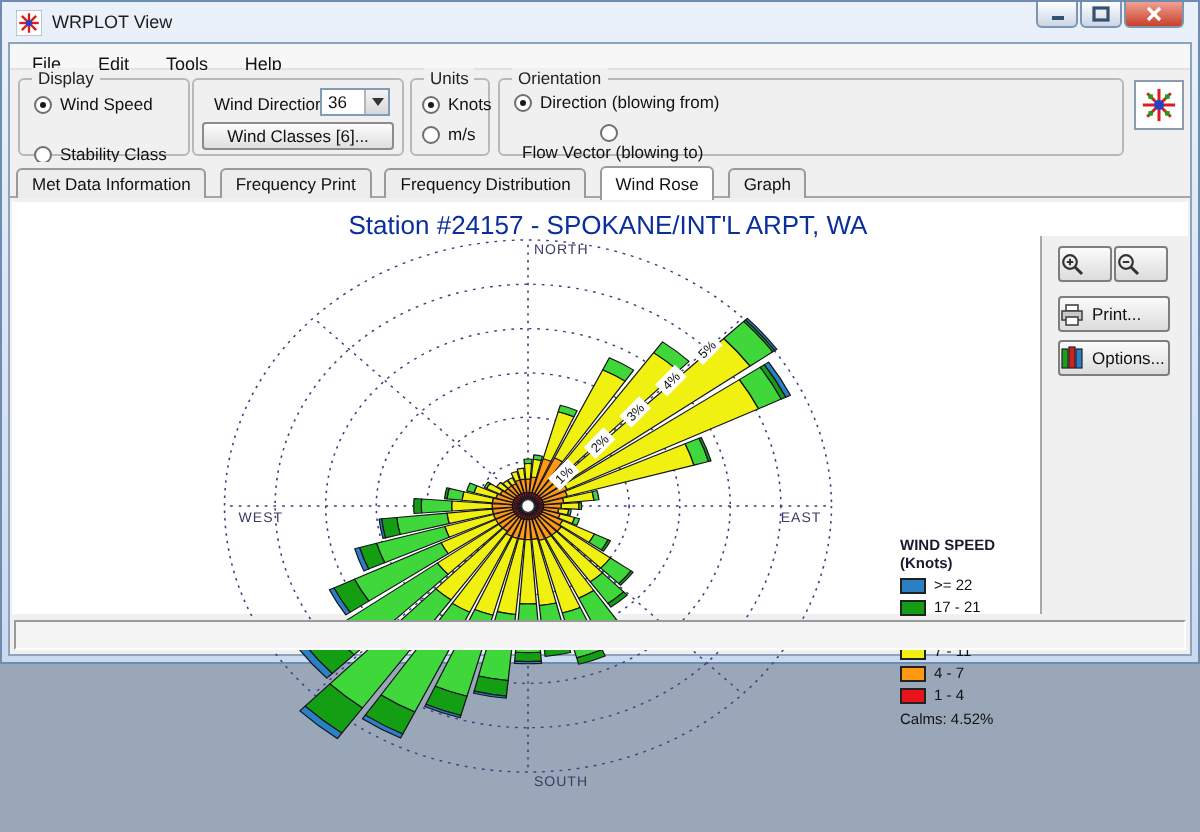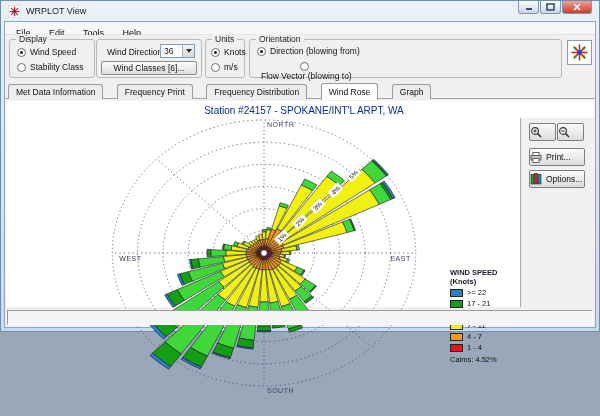--- a/index.html
+++ b/index.html
@@ -31,25 +31,25 @@
   .combo-value{flex:1;font-size:8.5px;padding:1px 0 0 3px;color:#111;}
   .combo-arrow{width:12px;background:linear-gradient(#F4F4F4,#D8D8D8);border-left:1px solid #B5B5B5;display:flex;align-items:center;justify-content:center;}
   .tri{width:0;height:0;border-left:3px solid transparent;border-right:3px solid transparent;border-top:4px solid #333;}
   .pushbtn{position:absolute;left:4px;right:4px;top:21px;height:14px;border:1px solid #8B8B8B;border-radius:2px;
     background:linear-gradient(#FCFCFC,#DFDFDF);font-size:8.5px;color:#111;font-family:"Liberation Sans",sans-serif;cursor:pointer;}
   .rosebtn{position:absolute;left:562px;top:5px;width:25px;height:25px;border:1px solid #8A9BAD;background:#fff;
     display:flex;align-items:center;justify-content:center;cursor:pointer;}
   
   .tabs{height:18px;background:#F0F0F0;padding-left:3px;border-bottom:1px solid #A5A5A5;position:relative;}
   .tab{display:inline-block;height:15px;line-height:15px;margin-top:3px;padding:0 7px;font-size:8.5px;color:#111;
-    border:1px solid #9A9A9A;border-bottom:none;border-radius:3px 3px 0 0;background:#EDEDED;margin-right:9px;cursor:pointer;position:relative;}
+    border:1px solid #9A9A9A;border-bottom:none;border-radius:3px 3px 0 0;background:#EDEDED;margin-right:2px;cursor:pointer;position:relative;}
   .tab.on{background:#FFFFFF;height:17px;line-height:16px;margin-top:1px;z-index:2;margin-bottom:-1px;}
   
   .client{position:absolute;top:79px;left:1px;right:1px;bottom:20px;background:#FFFFFF;}
-  .station-title{height:17px;text-align:center;font-size:10px;color:#0A2E9C;padding-top:4px;background:#fff;margin-left:8px;}
+  .station-title{height:17px;text-align:center;font-size:13px;color:#0A2E9C;padding-top:4px;background:#fff;margin-left:8px;}
   .plotsvg{position:absolute;left:0;top:17px;}
   
   .legend{position:absolute;left:444px;top:168px;width:66px;}
   .lg-title{font-size:7.5px;font-weight:bold;color:#1A1A2E;line-height:8.5px;}
   .lg-row{display:flex;align-items:center;margin-top:2px;}
   .lg-swatch{width:13px;height:8px;border:1px solid #222;flex:none;}
   .lg-label{font-size:7.5px;color:#111;margin-left:4px;white-space:nowrap;}
   .lg-calms{font-size:7.5px;color:#111;margin-top:3px;}
   
   .rightpanel{position:absolute;left:514px;top:17px;right:0;bottom:0;background:#F0F0F0;border-left:1px solid #A9A9A9;}
@@ -109,21 +109,21 @@
     </div>
 
     <div class="toolbar">
 
       <div class="gb" style="left:4px;width:86px;">
         <span class="gb-title">Display</span>
         <div class="radio-row" style="left:7px;top:7px;">
           <span class="radio on"></span>
           <span class="rlabel">Wind Speed</span>
         </div>
-        <div class="radio-row" style="left:7px;top:22px;">
+        <div class="radio-row" style="left:7px;top:32px;">
           <span class="radio"></span>
           <span class="rlabel">Stability Class</span>
         </div>
       </div>
 
       <div class="gb" style="left:91px;width:106px;">
         <span class="wd-label">Wind Directions:</span>
         <div class="combo">
           <span class="combo-value">36</span>
           <span class="combo-arrow">

